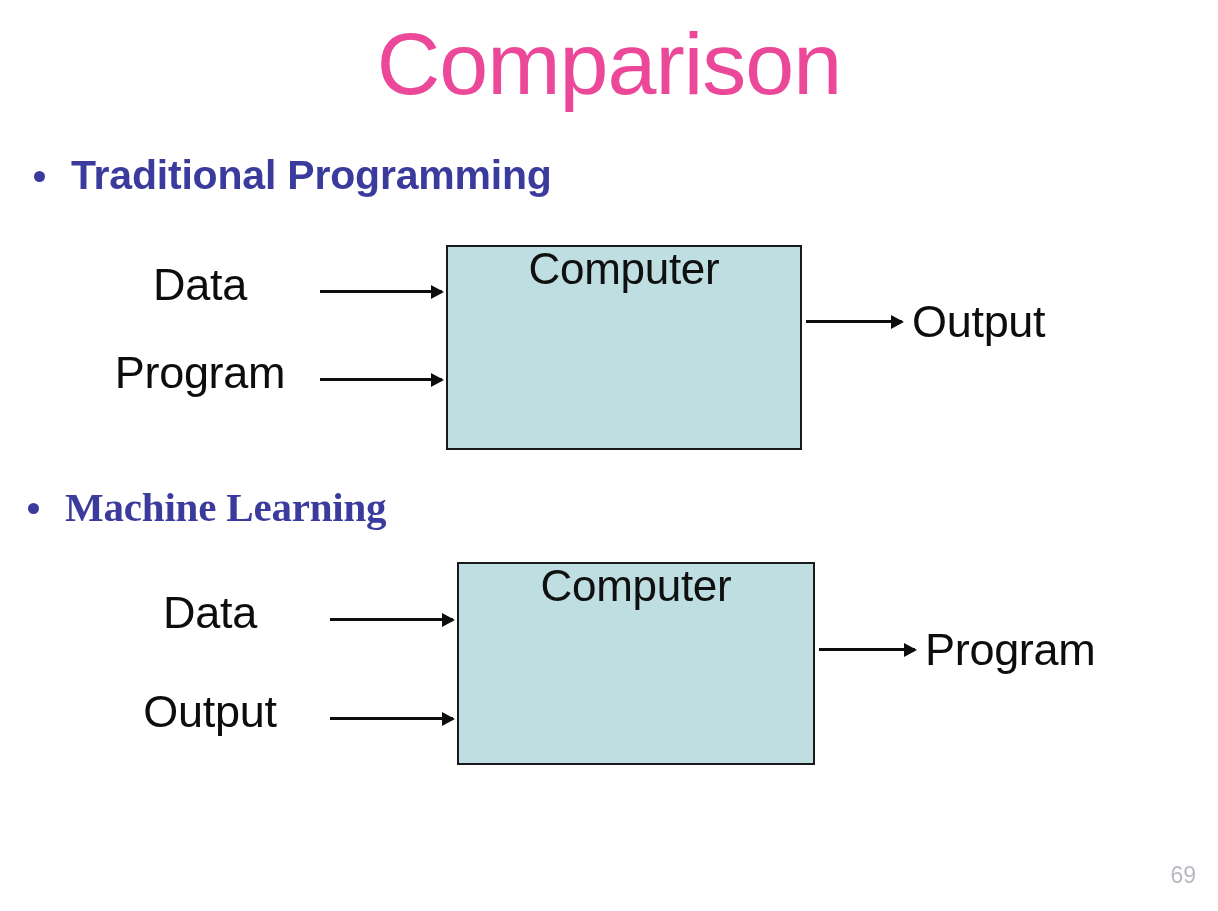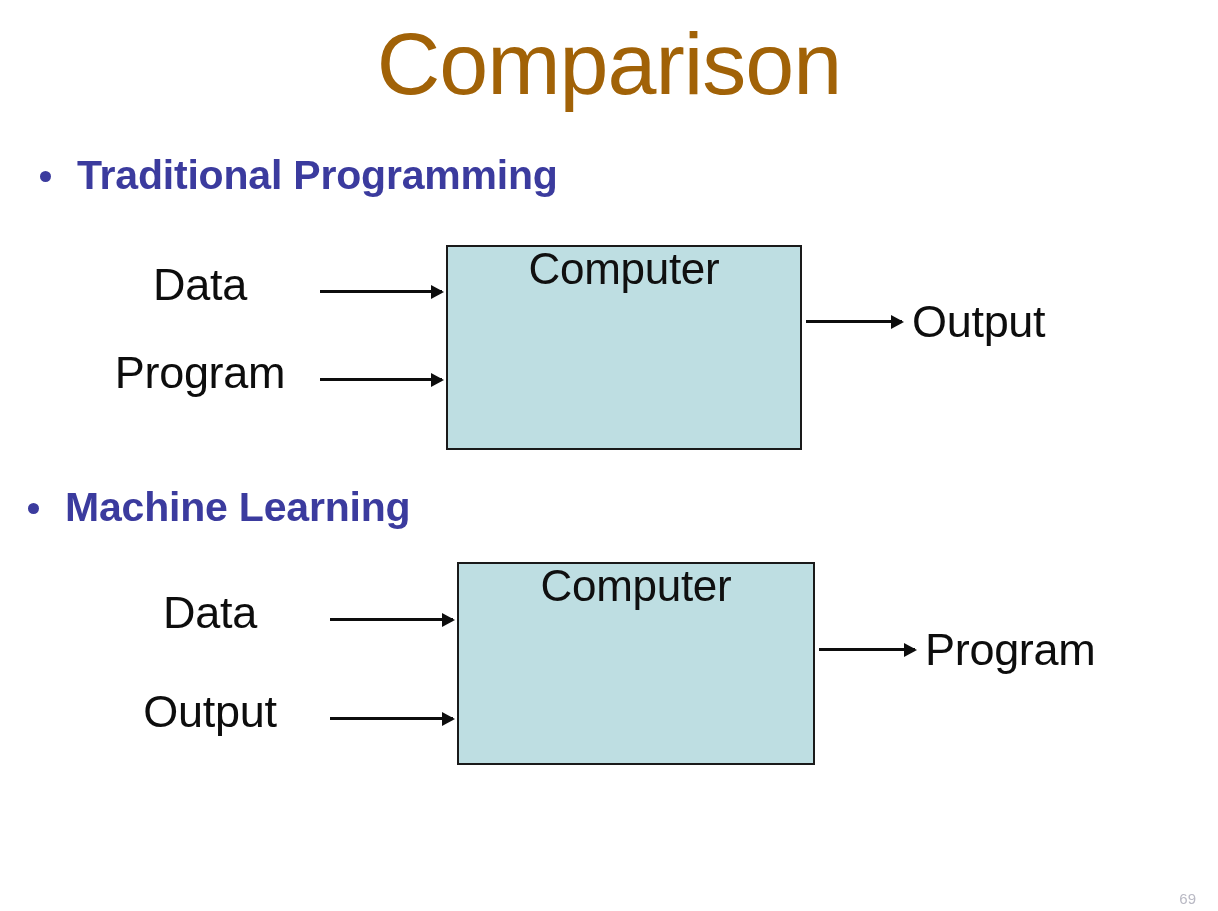--- a/index.html
+++ b/index.html
@@ -22,21 +22,21 @@
   
   #slide-title {
     position: absolute;
     left: 0;
     top: 18px;
     width: 1218px;
     text-align: center;
     font-size: 88px;
     font-weight: 300;
     letter-spacing: -1px;
-    color: #a16207;
+    color: #ec4899;
     line-height: 1.05;
     white-space: nowrap;
   }
 
   
   .bullet-row {
     position: absolute;
     display: flex;
     align-items: center;
     white-space: nowrap;
@@ -51,22 +51,22 @@
     position: relative;
     top: 1px;
   }
   .bullet-label {
     font-size: 41px;
     font-weight: bold;
     color: #3b3b9e;
     letter-spacing: -0.2px;
     line-height: 1;
   }
-  #bullet-traditional { left: 40px; top: 155px; }
-  #bullet-ml          { left: 28px; top: 487px; }
+  #bullet-traditional { left: 34px; top: 155px; }
+  #bullet-ml          { left: 28px; top: 487px; font-family: Liberation Serif, serif; }
 
   
   .diagram { position: absolute; }
 
   .proc-box {
     position: absolute;
     background: #bedee2;
     border: 2px solid #1a1a1a;
     box-sizing: border-box;
     display: flex;
@@ -108,22 +108,22 @@
     height: 0;
     border-top: 7px solid transparent;
     border-bottom: 7px solid transparent;
     border-left: 13px solid #0d0d0d;
   }
 
   
   #page-number {
     position: absolute;
     right: 22px;
-    bottom: 4px;
-    font-size: 15px;
+    bottom: 22px;
+    font-size: 23px;
     color: #b9b9c4;
     font-weight: 400;
     text-align: right;
   }
 </style>
 </head>
 <body>
 
 <div id="slide">
 

